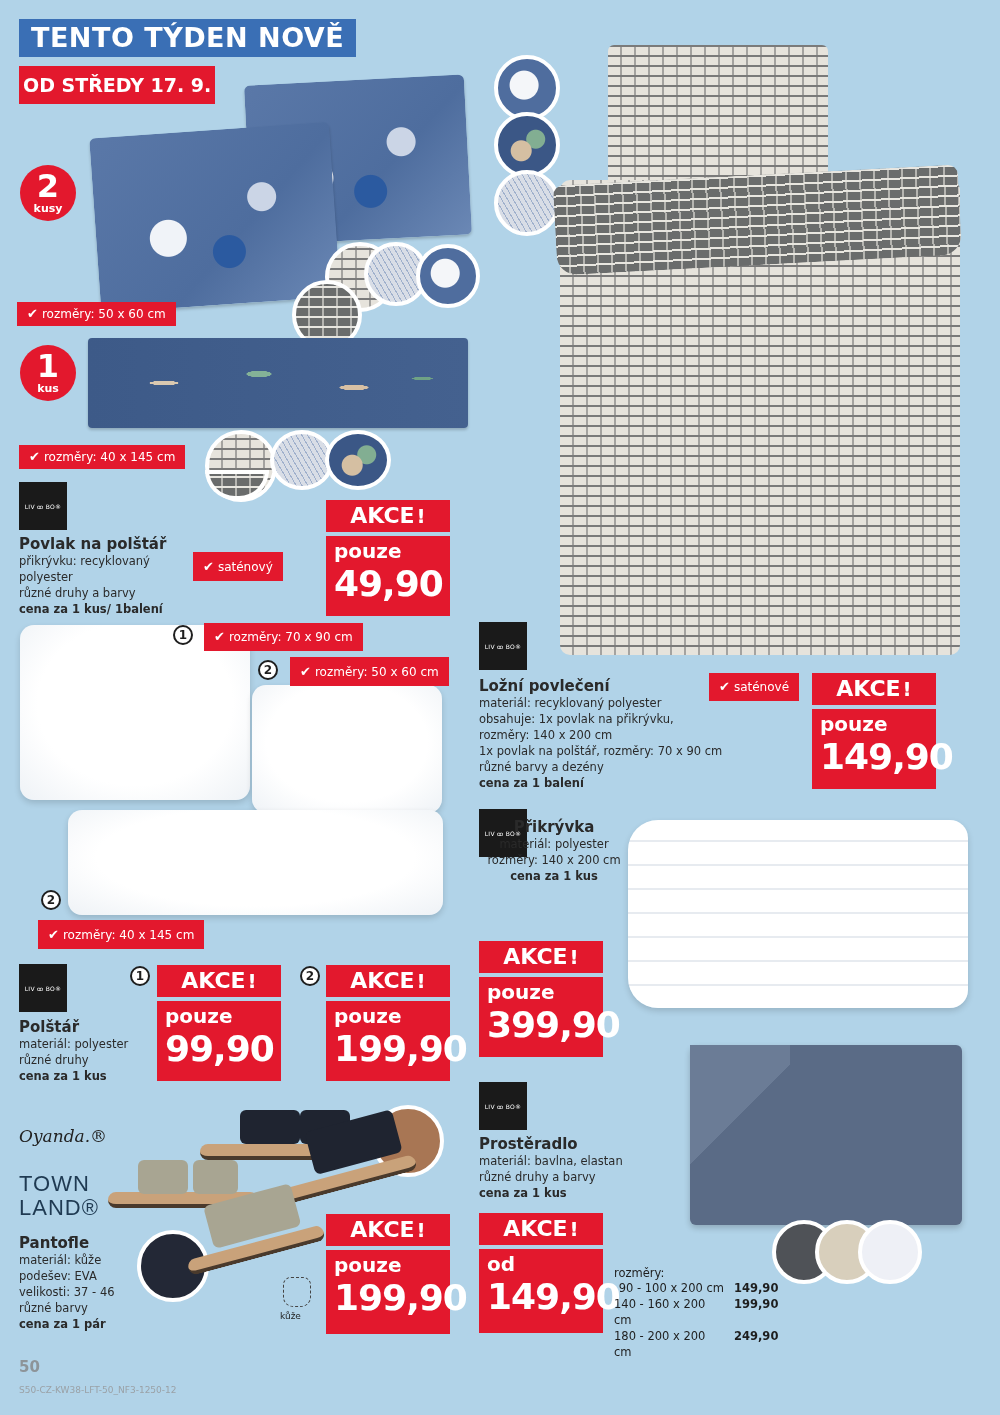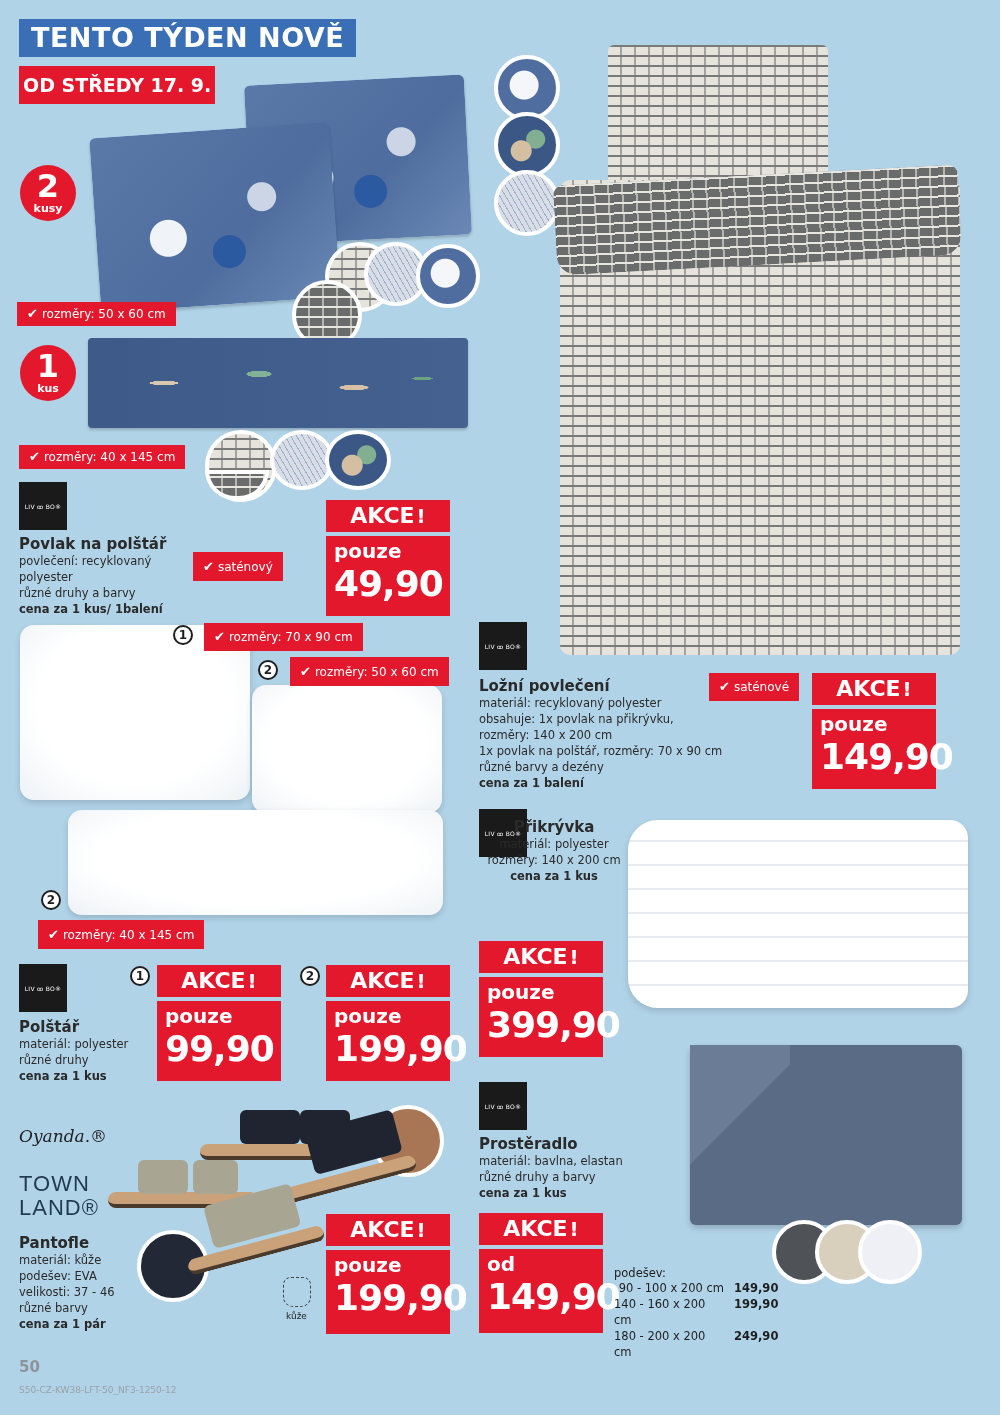--- a/index.html
+++ b/index.html
@@ -174,21 +174,21 @@
 <div class="abs swatch sw-floral" style="left:325px;top:430px;width:66px;height:60px;"></div>
 <div class="abs swatch maze-dark" style="left:205px;top:470px;width:64px;height:30px;border-radius:0 0 40px 40px;"></div>
 
 <div class="abs tag" style="left:19px;top:445px;">
   <span class="chk">✔</span><span>rozměry: 40 x 145 cm</span>
 </div>
 
 <div class="abs logo" style="left:19px;top:482px;">LIV ꝏ BO®</div>
 <div class="abs" style="left:19px;top:535px;width:180px;">
   <div class="ptitle">Povlak na polštář</div>
-  <div class="pline">povlečení: recyklovaný</div>
+  <div class="pline">přikrývku: recyklovaný</div>
   <div class="pline">polyester</div>
   <div class="pline">různé druhy a barvy</div>
   <div class="pline b">cena za 1 kus/ 1balení</div>
 </div>
 <div class="abs tag" style="left:193px;top:552px;height:29px;line-height:29px;">
   <span class="chk">✔</span><span>saténový</span>
 </div>
 <div class="abs pbox" style="left:326px;top:500px;">
   <div class="akce"><span>AKCE</span><span class="ex">!</span></div>
   <div class="body">
@@ -303,21 +303,21 @@
   <div class="pline b">cena za 1 kus</div>
 </div>
 <div class="abs pbox" style="left:479px;top:1213px;">
   <div class="akce"><span>AKCE</span><span class="ex">!</span></div>
   <div class="body" style="height:84px;">
     <span class="lbl">od</span>
     <span class="prc">149,90</span>
   </div>
 </div>
 <div class="abs" style="left:614px;top:1266px;width:162px;">
-  <div class="sizes-label">podešev:</div>
+  <div class="sizes-label">rozměry:</div>
   <div class="sizes-row">
     <span>90 - 100 x 200 cm</span>
     <span class="pr">149,90</span>
   </div>
   <div class="sizes-row">
     <span>140 - 160 x 200 cm</span>
     <span class="pr">199,90</span>
   </div>
   <div class="sizes-row">
     <span>180 - 200 x 200 cm</span>
@@ -355,21 +355,21 @@
   <div class="sole"></div>
   <div class="strap" style="left:30px;background:#a8a592;width:50px;"></div>
   <div class="strap" style="left:85px;background:#a8a592;width:45px;"></div>
 </div>
 <div class="sandal" style="left:180px;top:1195px;width:140px;height:64px;transform:rotate(-15deg);">
   <div class="sole"></div>
   <div class="strap" style="left:30px;background:#a8a592;width:90px;height:44px;"></div>
 </div>
 
 <div class="abs" style="left:283px;top:1277px;width:28px;height:30px;border:1.5px dashed #444;border-radius:8px 8px 10px 10px;"></div>
-<div class="abs" style="left:286px;top:1311px;font-size:9px;">kůže</div>
+<div class="abs" style="left:280px;top:1311px;font-size:9px;">kůže</div>
 
 <div class="abs pbox" style="left:326px;top:1214px;">
   <div class="akce"><span>AKCE</span><span class="ex">!</span></div>
   <div class="body" style="height:84px;">
     <span class="lbl">pouze</span>
     <span class="prc">199,90</span>
   </div>
 </div>
 
 <div class="abs footer-num">50</div>

